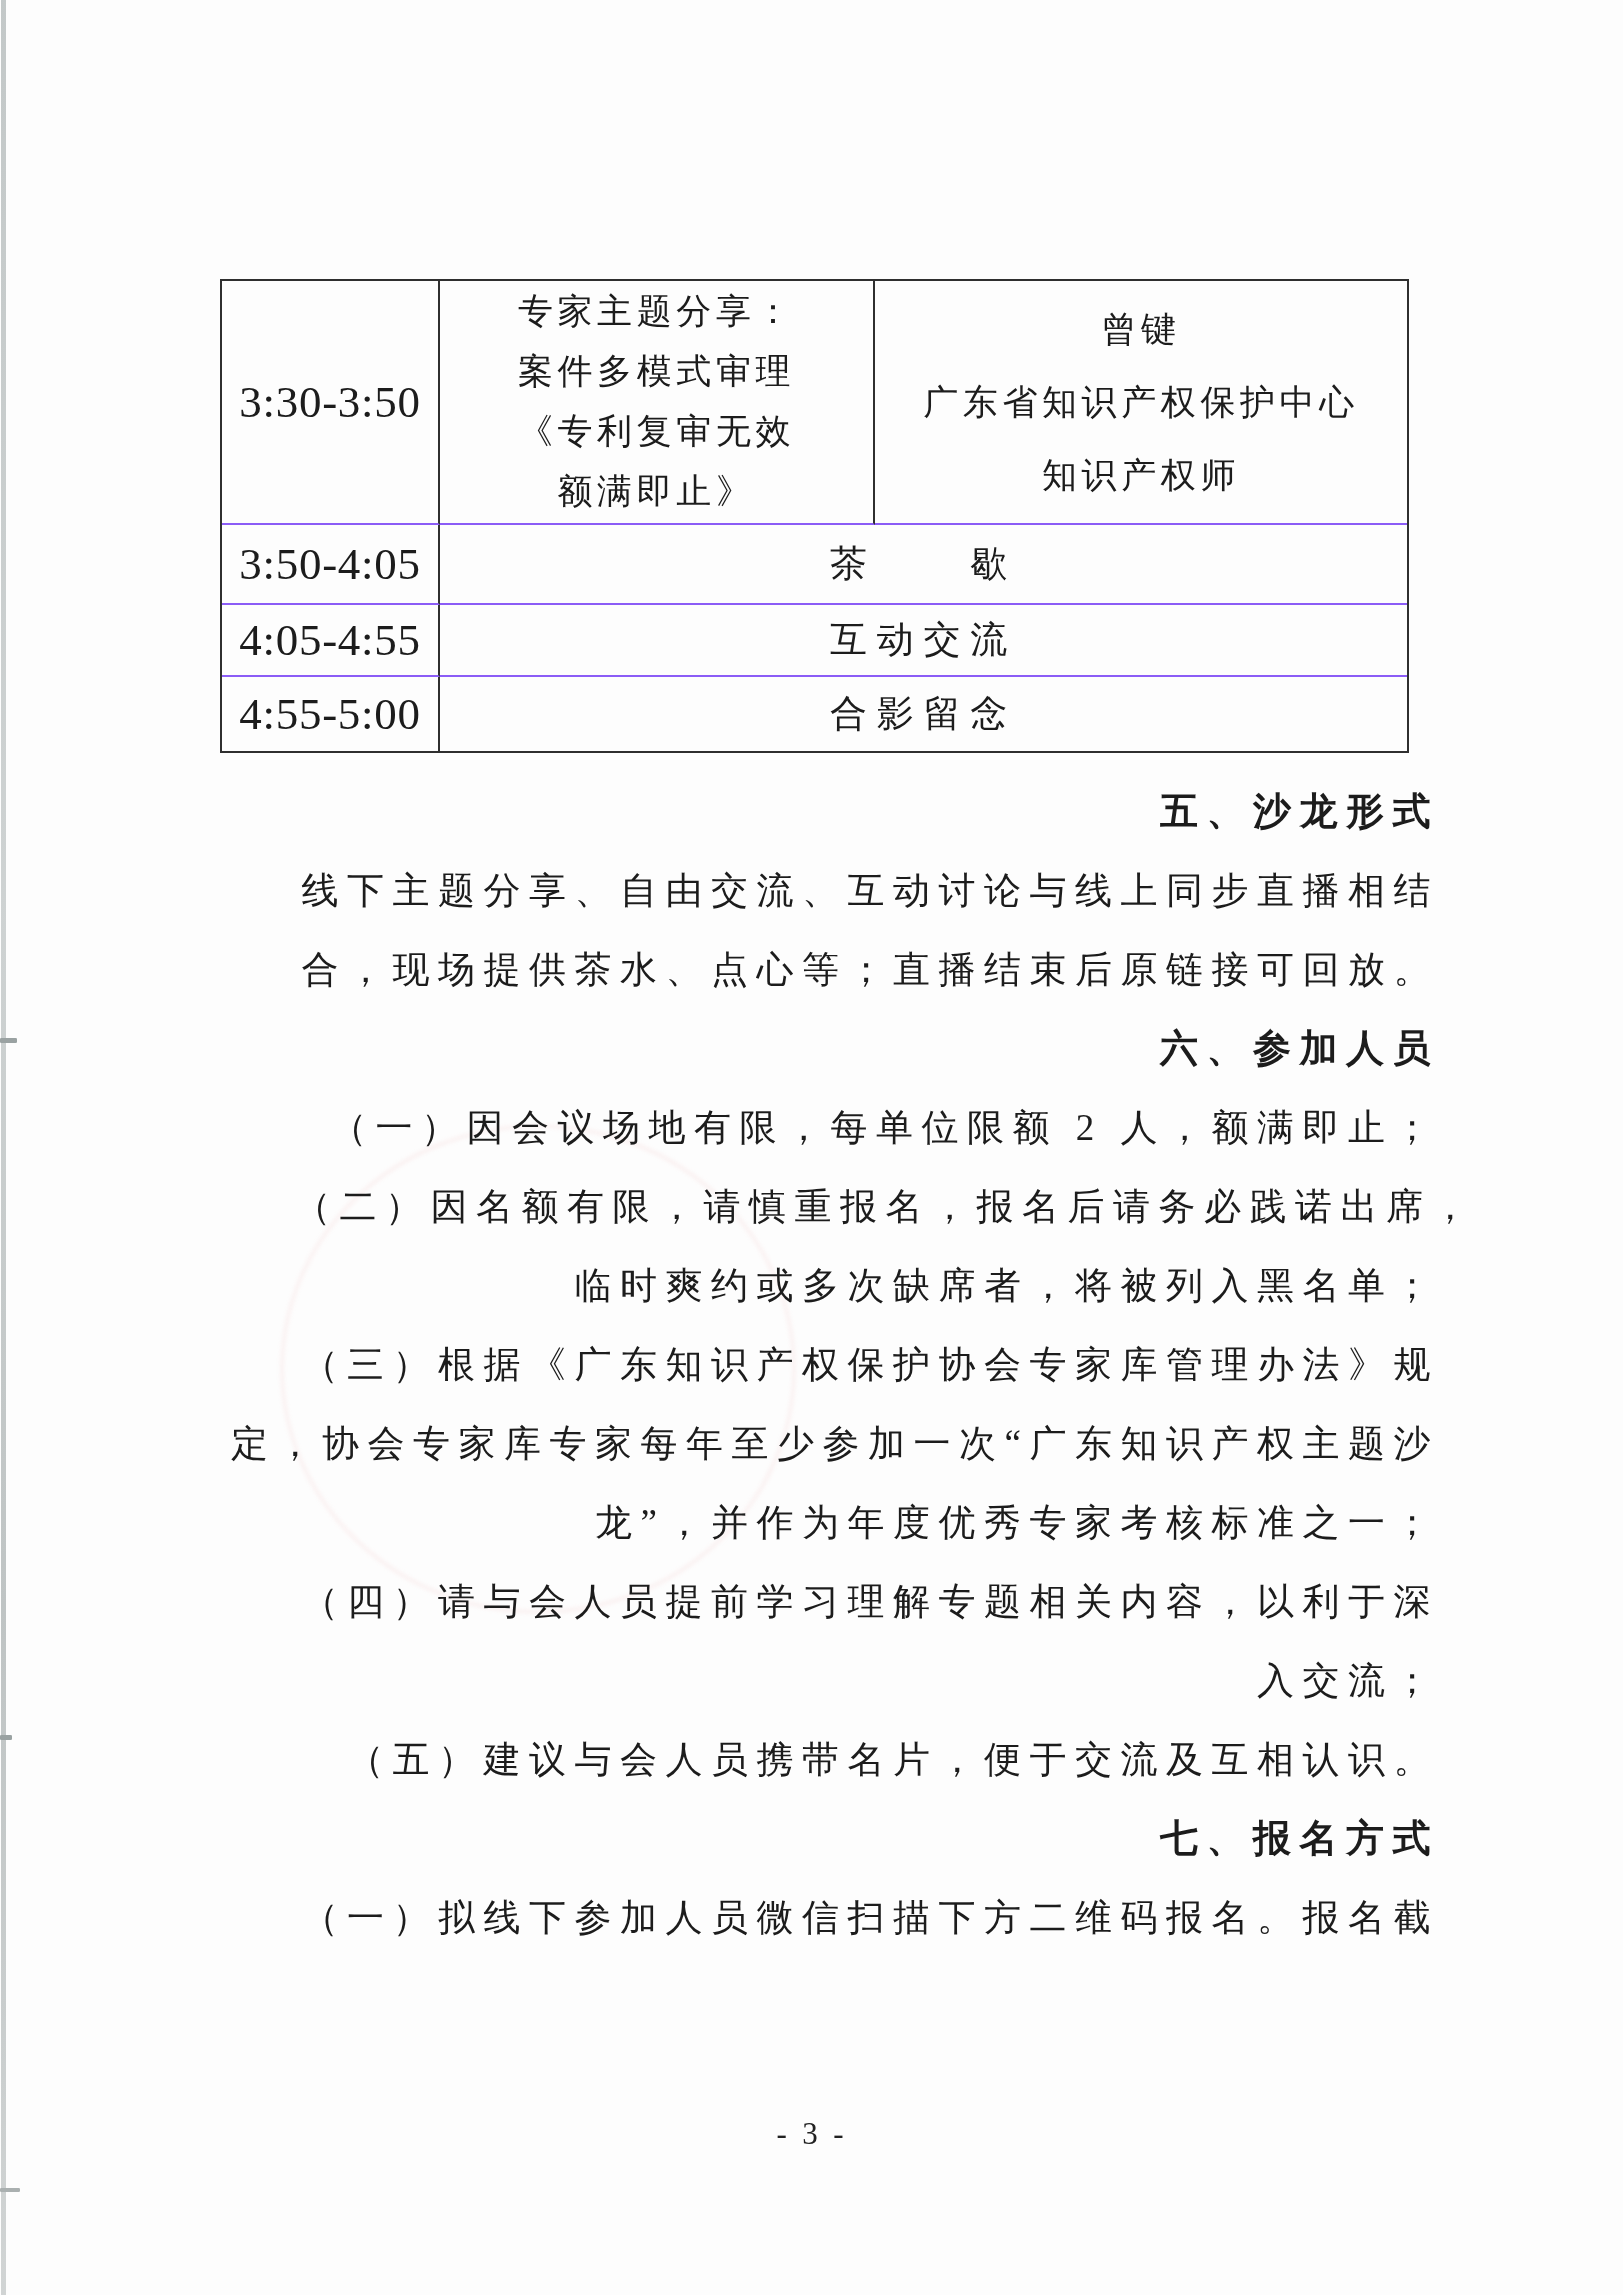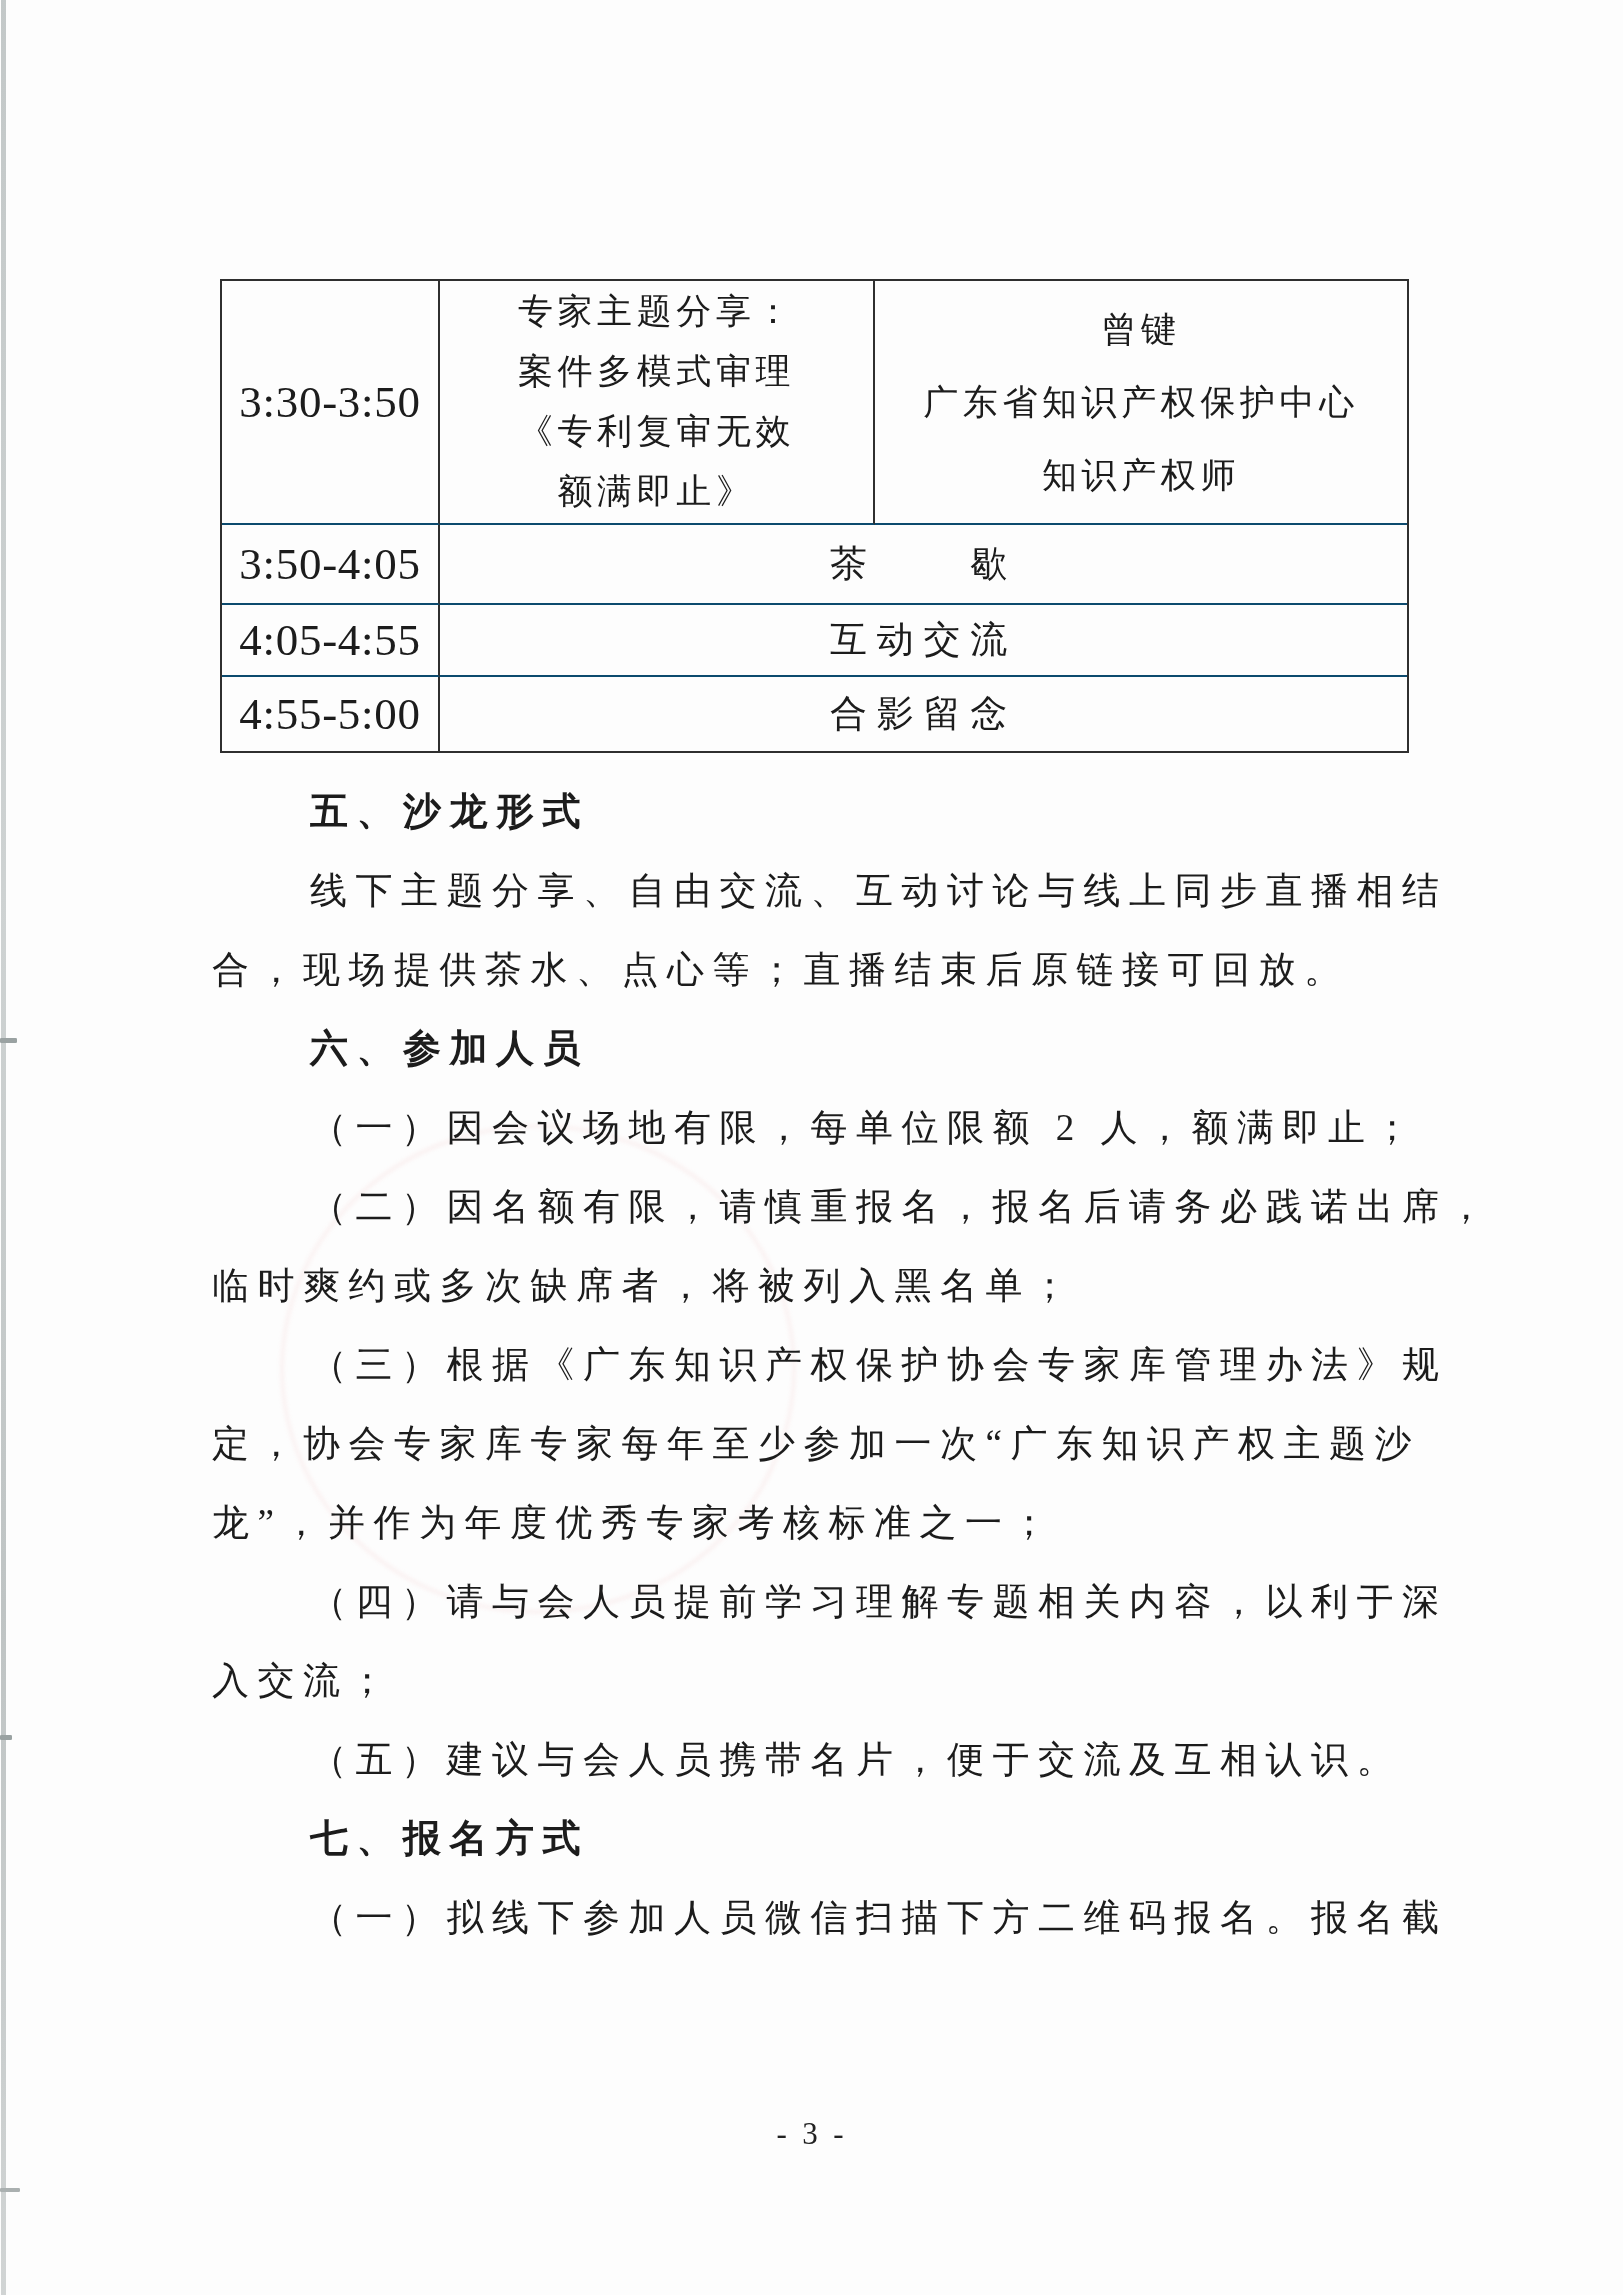--- a/index.html
+++ b/index.html
@@ -34,34 +34,34 @@
     position:absolute;left:220px;top:279px;
     display:grid;
     grid-template-columns:218px 435px 532px;
     grid-template-rows:244px 80px 72px 74px;
     border:2px solid #2f2f2f;
     background:transparent;
   }
   .cell{
     box-sizing:border-box;
     border-right:2px solid #2f2f2f;
-    border-bottom:2px solid #0c4a6e;
+    border-bottom:2px solid #8b5cf6;
     display:flex;flex-direction:column;
     align-items:center;justify-content:center;
     text-align:center;
   }
   .cell.last-col{border-right:none;}
   .cell.last-row{border-bottom:none;}
   .cell.merged{grid-column:2 / 4;border-right:none;}
   .time-cell{font-size:45px;letter-spacing:0.7px;white-space:nowrap;}
   .topic-cell div{line-height:60px;font-size:35px;letter-spacing:4.6px;white-space:nowrap;}
   .speaker-cell div{line-height:73px;font-size:35px;letter-spacing:4.6px;white-space:nowrap;}
   .activity{font-size:37px;letter-spacing:9.8px;white-space:nowrap;}
   
-  .bodytext{position:absolute;left:212px;top:772px;width:1243px;}
+  .bodytext{position:absolute;left:196px;top:772px;width:1243px;text-align:right;}
   .line{
     height:79px;line-height:79px;
     font-size:37px;letter-spacing:8.5px;
     white-space:nowrap;
   }
   .indent{padding-left:98px;}
   .h{
     font-family:"Liberation Sans","DejaVu Sans",sans-serif;
     font-weight:700;font-size:38px;letter-spacing:8.5px;
   }

